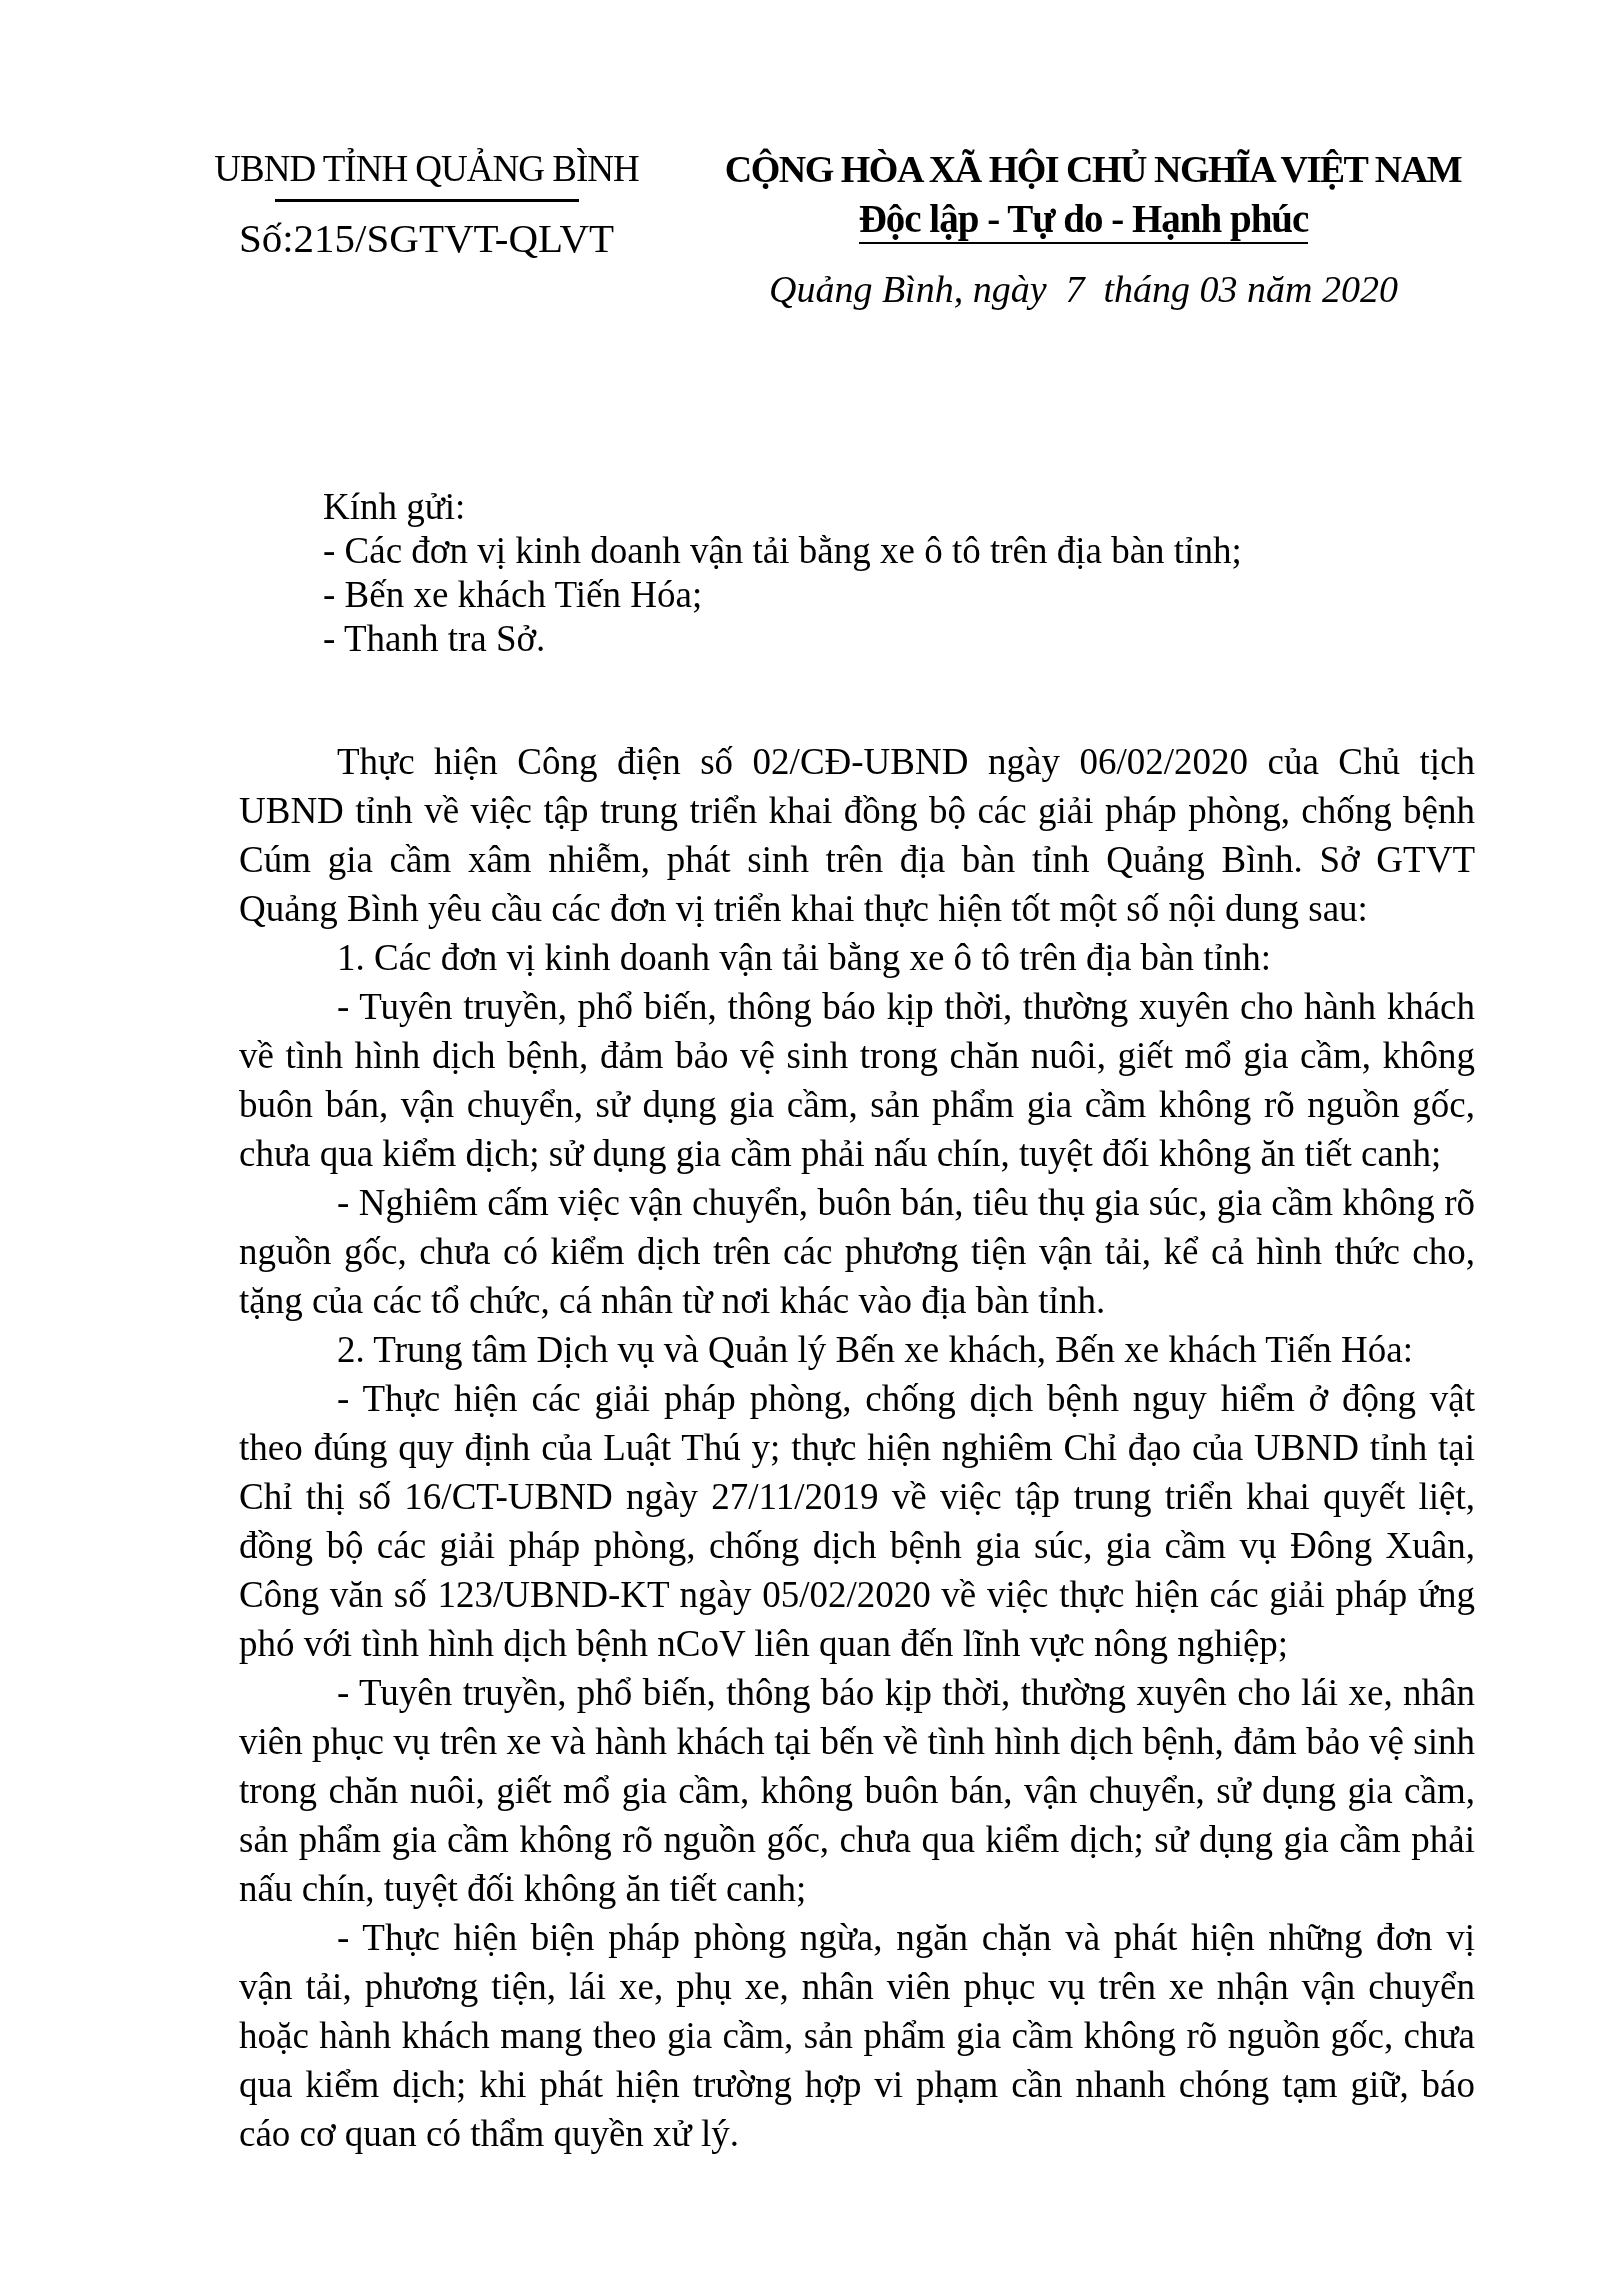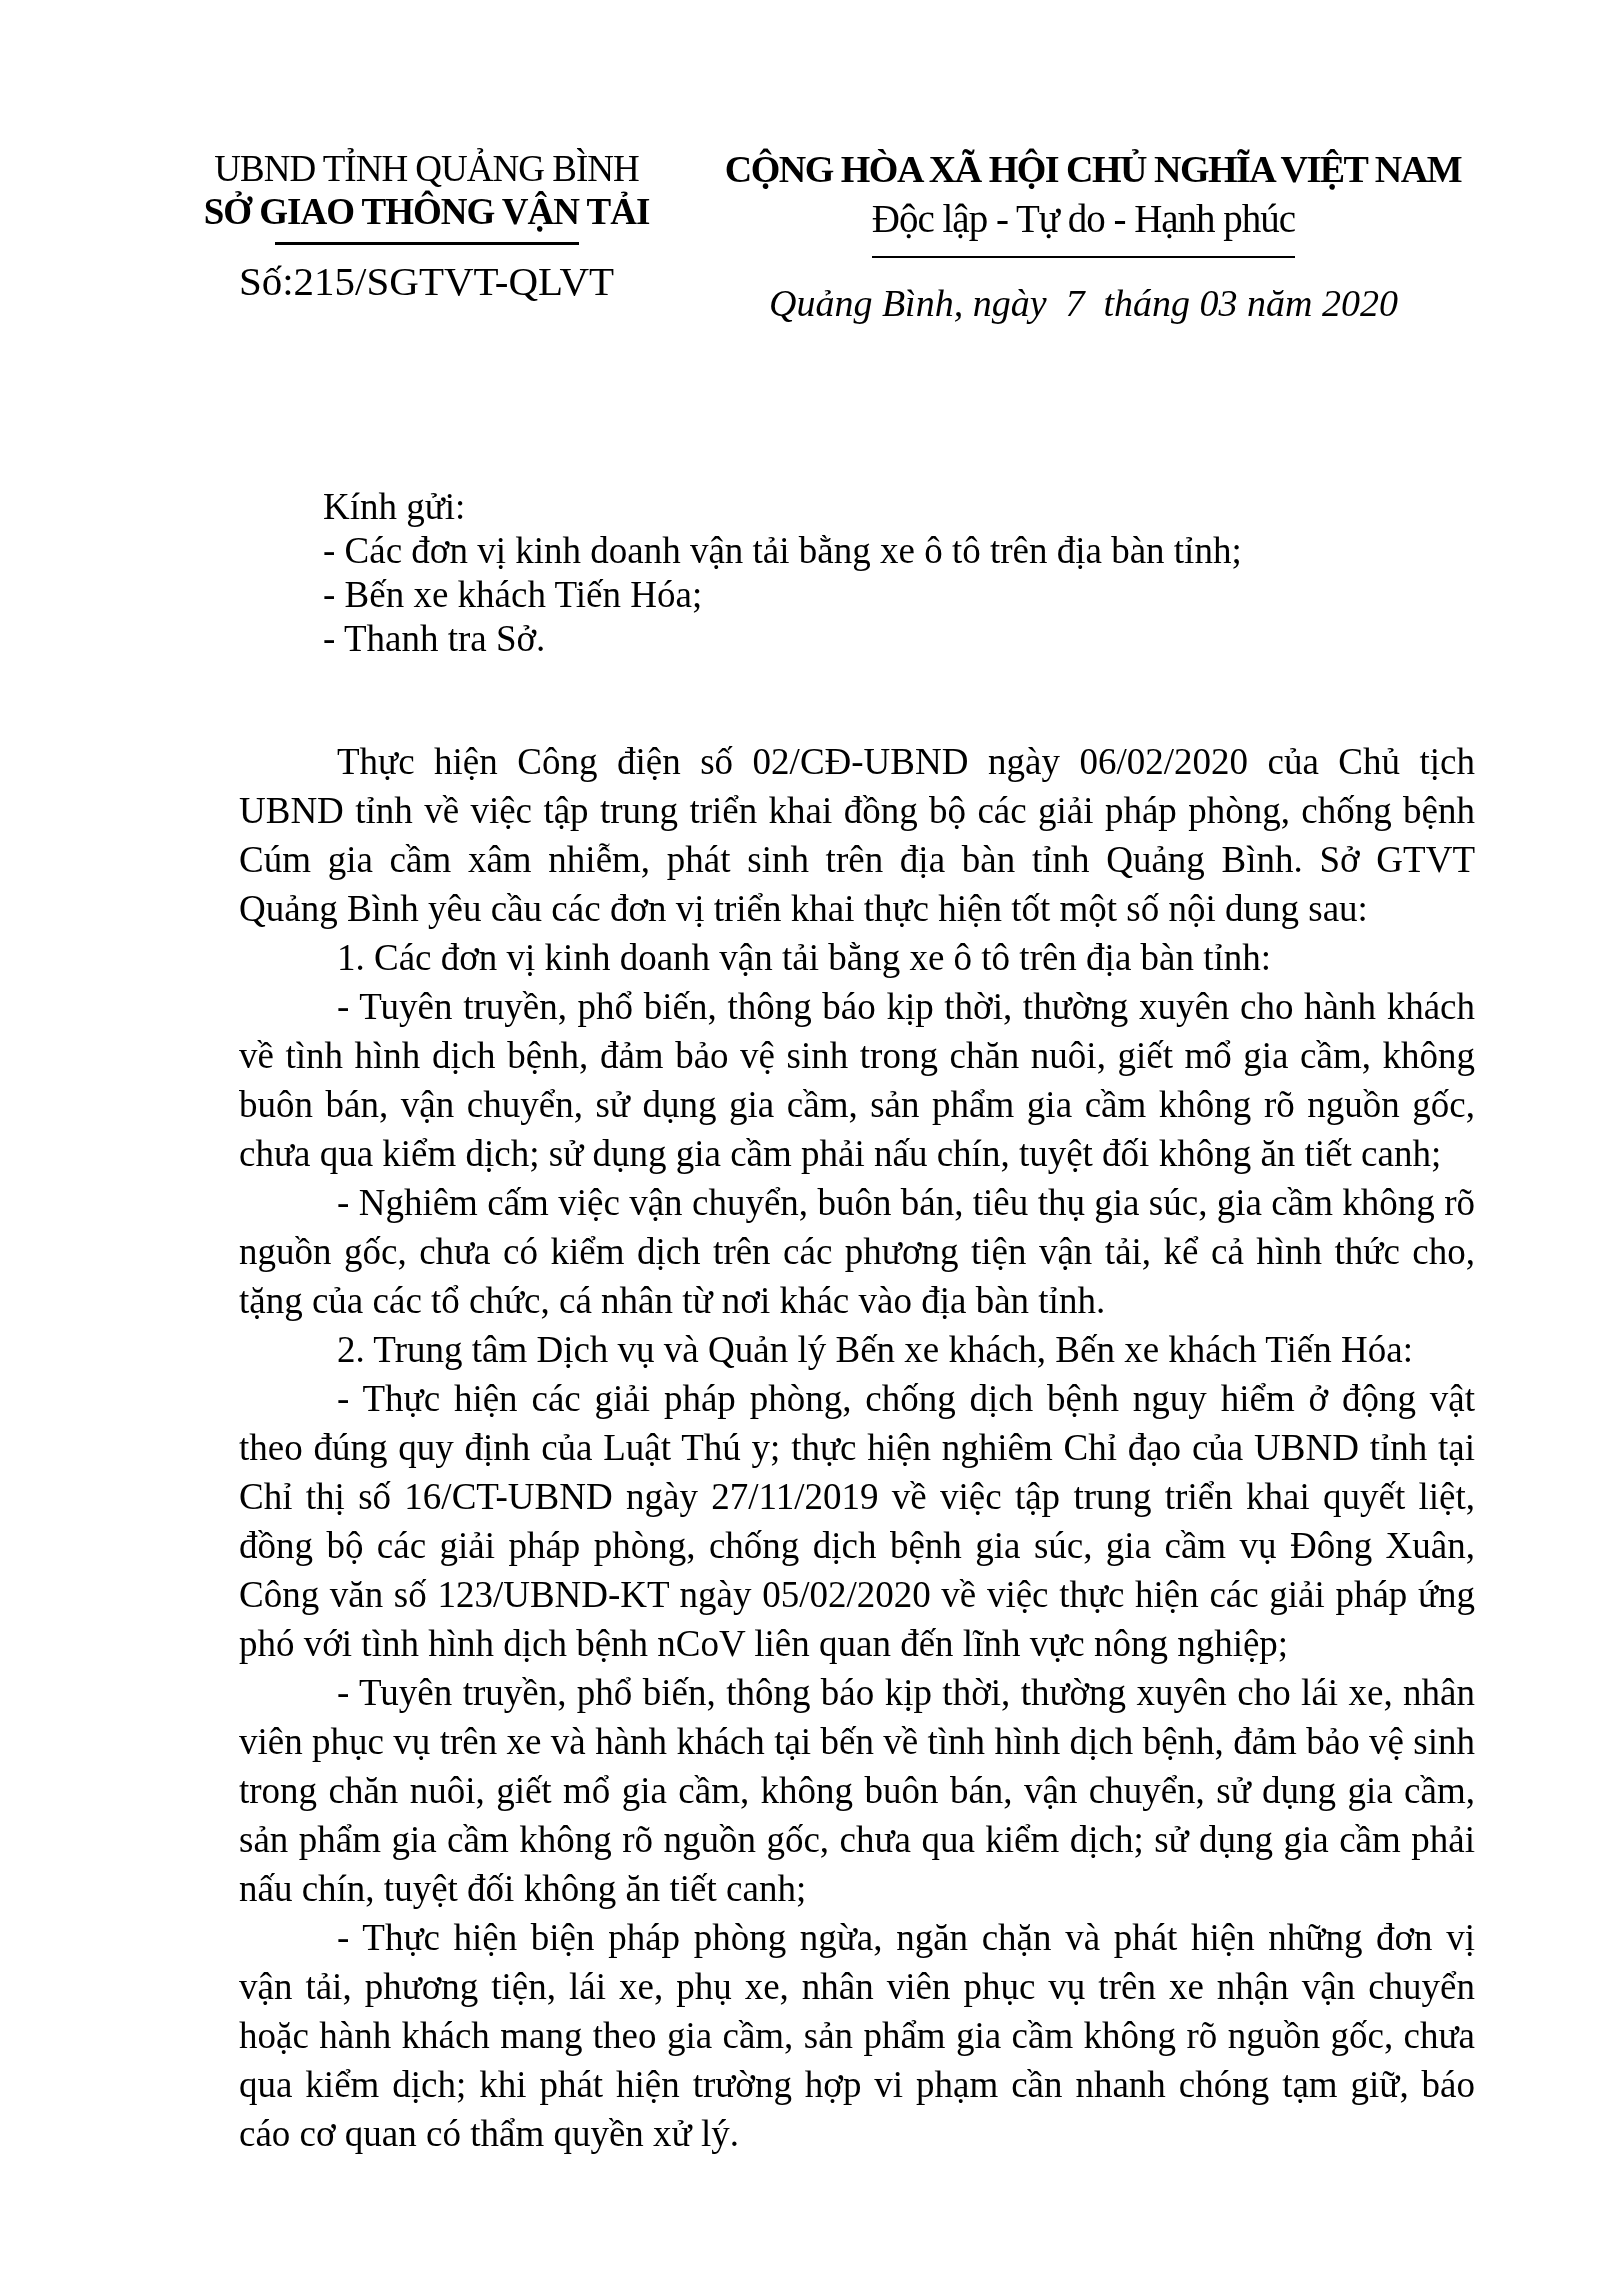--- a/index.html
+++ b/index.html
@@ -76,25 +76,25 @@
     white-space: nowrap;
     text-align: right;
   }
   .motto-wrap {
     margin-top: 3.9px;
   }
   .motto {
     display: inline-block;
     font-size: 39px;
     line-height: 45px;
-    font-weight: normal;
+    font-weight: bold;
     letter-spacing: -1px;
     white-space: nowrap;
     border-bottom: 2.9px solid #000000;
-    padding-bottom: 15px;
+    padding-bottom: 1px;
   }
   .date-line {
     margin-top: 23.5px;
     font-size: 38px;
     line-height: 45px;
     font-style: italic;
     white-space: pre;
   }
 
   
@@ -130,21 +130,20 @@
 </style>
 </head>
 <body>
 
 <div class="page">
 
   <div class="header">
 
     <div class="header-left">
       <div class="org-parent">UBND TỈNH QUẢNG BÌNH</div>
-      <div class="org-name">SỞ GIAO THÔNG VẬN TẢI</div>
       <div class="org-underline"></div>
       <div class="doc-number">Số:215/SGTVT-QLVT</div>
     </div>
 
     <div class="header-right">
       <div class="national-title">CỘNG HÒA XÃ HỘI CHỦ NGHĨA VIỆT NAM</div>
       <div class="motto-wrap">
         <span class="motto">Độc lập - Tự do - Hạnh phúc</span>
       </div>
       <div class="date-line">Quảng Bình, ngày  7  tháng 03 năm 2020</div>

